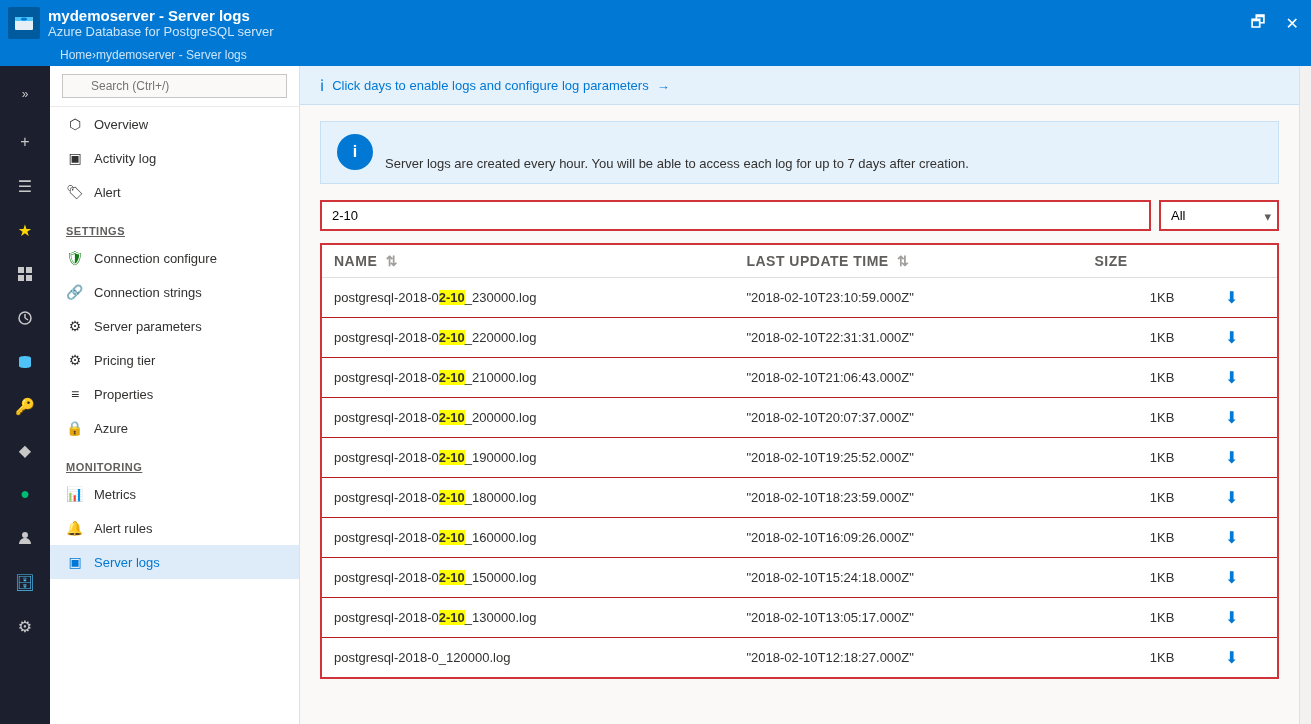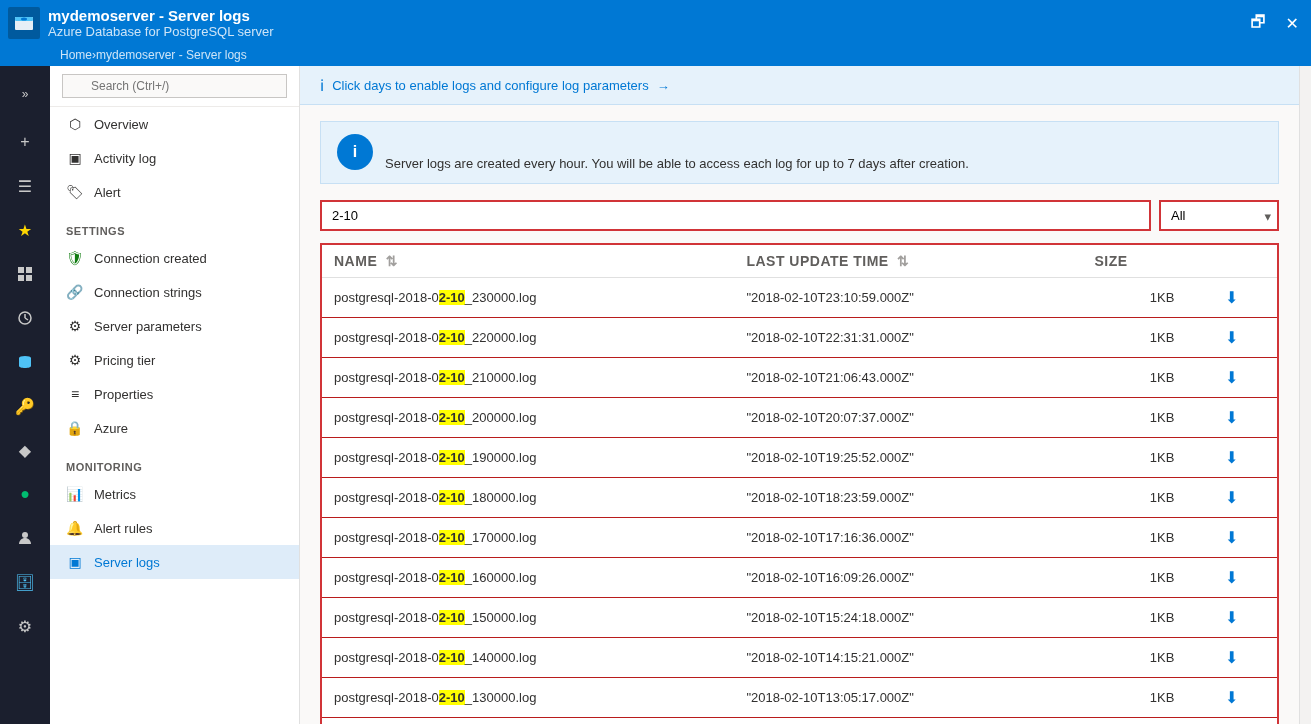--- a/index.html
+++ b/index.html
@@ -91,21 +91,21 @@
     .nav-item {
       display: flex; align-items: center; gap: 10px;
       padding: 9px 16px;
       cursor: pointer; color: #323130;
       font-size: 13px;
     }
     .nav-item.active { background: #deecf9; color: #0078d4; }
     .nav-item .ni-icon { font-size: 14px; width: 18px; text-align: center; }
     .nav-section-title {
       font-size: 11px; font-weight: 700; color: #605e5c;
-      padding: 16px 16px 4px 16px; text-transform: uppercase; letter-spacing: 0.5px;
+      padding: 16px 16px 4px 16px; text-transform: uppercase; letter-spacing: 0.5px; text-decoration: underline;
     }
 
     
     .main-content {
       flex: 1;
       overflow: hidden;
       display: flex;
       flex-direction: column;
       background: #faf9f8;
     }
@@ -320,21 +320,21 @@
     </div>
     <div class="nav-item">
       <span class="ni-icon">🏷</span>
       <span>Alert</span>
     </div>
 
     <div class="nav-section-title">SETTINGS</div>
 
     <div class="nav-item">
       <span class="ni-icon" style="color:#107c10">🛡</span>
-      <span>Connection created</span>
+      <span>Connection configure</span>
     </div>
     <div class="nav-item">
       <span class="ni-icon">🔗</span>
       <span>Connection strings</span>
     </div>
     <div class="nav-item">
       <span class="ni-icon">⚙</span>
       <span>Server parameters</span>
     </div>
     <div class="nav-item">
@@ -442,44 +442,32 @@
               <td class="size-col">1KB</td>
               <td class="download-col"><button class="download-btn">⬇</button></td>
             </tr>
             <tr>
               <td>postgresql-2018-0<span class="highlight">2-10</span>_180000.log</td>
               <td>"2018-02-10T18:23:59.000Z"</td>
               <td class="size-col">1KB</td>
               <td class="download-col"><button class="download-btn">⬇</button></td>
             </tr>
             <tr>
-              <td>postgresql-2018-0<span class="highlight">2-10</span>_170000.log</td>
-              <td>"2018-02-10T17:16:36.000Z"</td>
-              <td class="size-col">1KB</td>
-              <td class="download-col"><button class="download-btn">⬇</button></td>
-            </tr>
-            <tr>
               <td>postgresql-2018-0<span class="highlight">2-10</span>_160000.log</td>
               <td>"2018-02-10T16:09:26.000Z"</td>
               <td class="size-col">1KB</td>
               <td class="download-col"><button class="download-btn">⬇</button></td>
             </tr>
             <tr>
               <td>postgresql-2018-0<span class="highlight">2-10</span>_150000.log</td>
               <td>"2018-02-10T15:24:18.000Z"</td>
               <td class="size-col">1KB</td>
               <td class="download-col"><button class="download-btn">⬇</button></td>
             </tr>
             <tr>
-              <td>postgresql-2018-0<span class="highlight">2-10</span>_140000.log</td>
-              <td>"2018-02-10T14:15:21.000Z"</td>
-              <td class="size-col">1KB</td>
-              <td class="download-col"><button class="download-btn">⬇</button></td>
-            </tr>
-            <tr>
               <td>postgresql-2018-0<span class="highlight">2-10</span>_130000.log</td>
               <td>"2018-02-10T13:05:17.000Z"</td>
               <td class="size-col">1KB</td>
               <td class="download-col"><button class="download-btn">⬇</button></td>
             </tr>
             <tr>
               <td>postgresql-2018-0_120000.log</td>
               <td>"2018-02-10T12:18:27.000Z"</td>
               <td class="size-col">1KB</td>
               <td class="download-col"><button class="download-btn">⬇</button></td>

